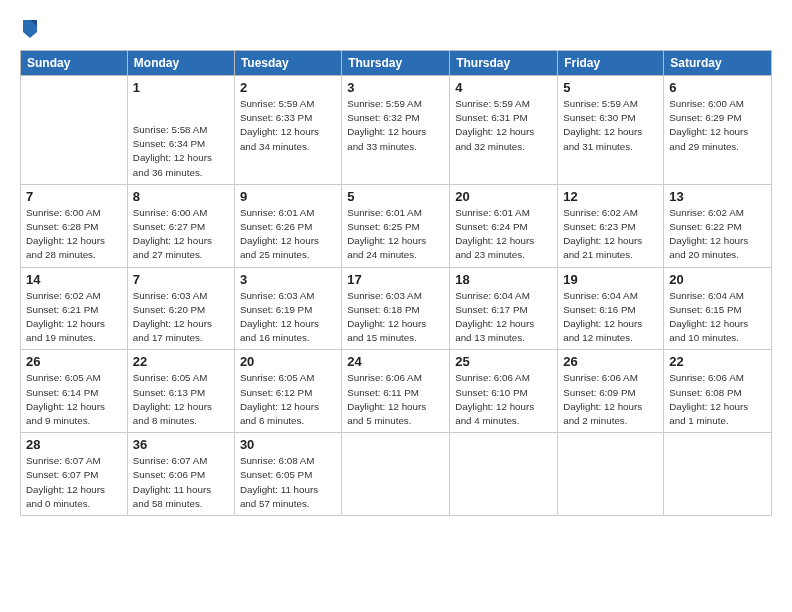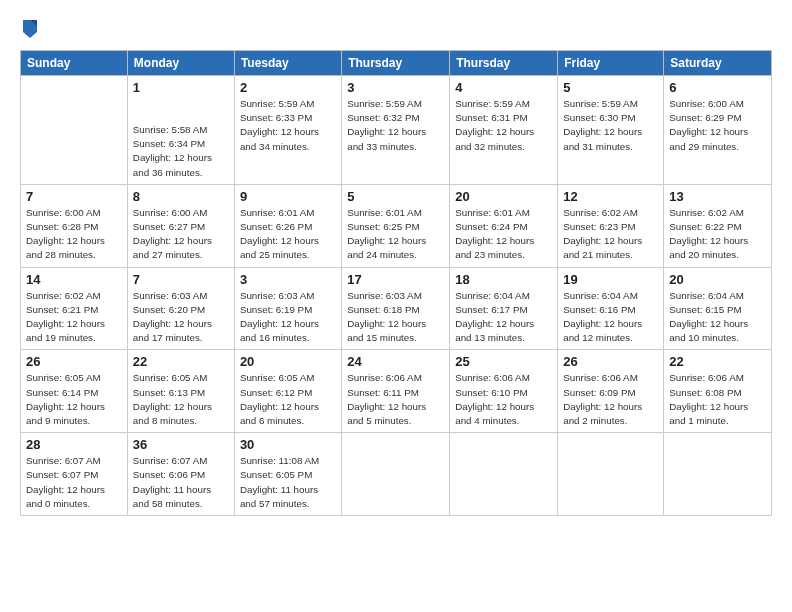--- a/index.html
+++ b/index.html
@@ -333,21 +333,21 @@
           </td>
           <td>
             <div class="day-num">36</div>
             <div class="day-info" style="white-space: pre-line;">Sunrise: 6:07 AM
 Sunset: 6:06 PM
 Daylight: 11 hours
 and 58 minutes.</div>
           </td>
           <td>
             <div class="day-num">30</div>
-            <div class="day-info" style="white-space: pre-line;">Sunrise: 11:08 AM
+            <div class="day-info" style="white-space: pre-line;">Sunrise: 6:08 AM
 Sunset: 6:05 PM
 Daylight: 11 hours
 and 57 minutes.</div>
           </td>
           <td class="empty-cell"></td>
           <td class="empty-cell"></td>
           <td class="empty-cell"></td>
           <td class="empty-cell"></td>
         </tr>
       </tbody>

